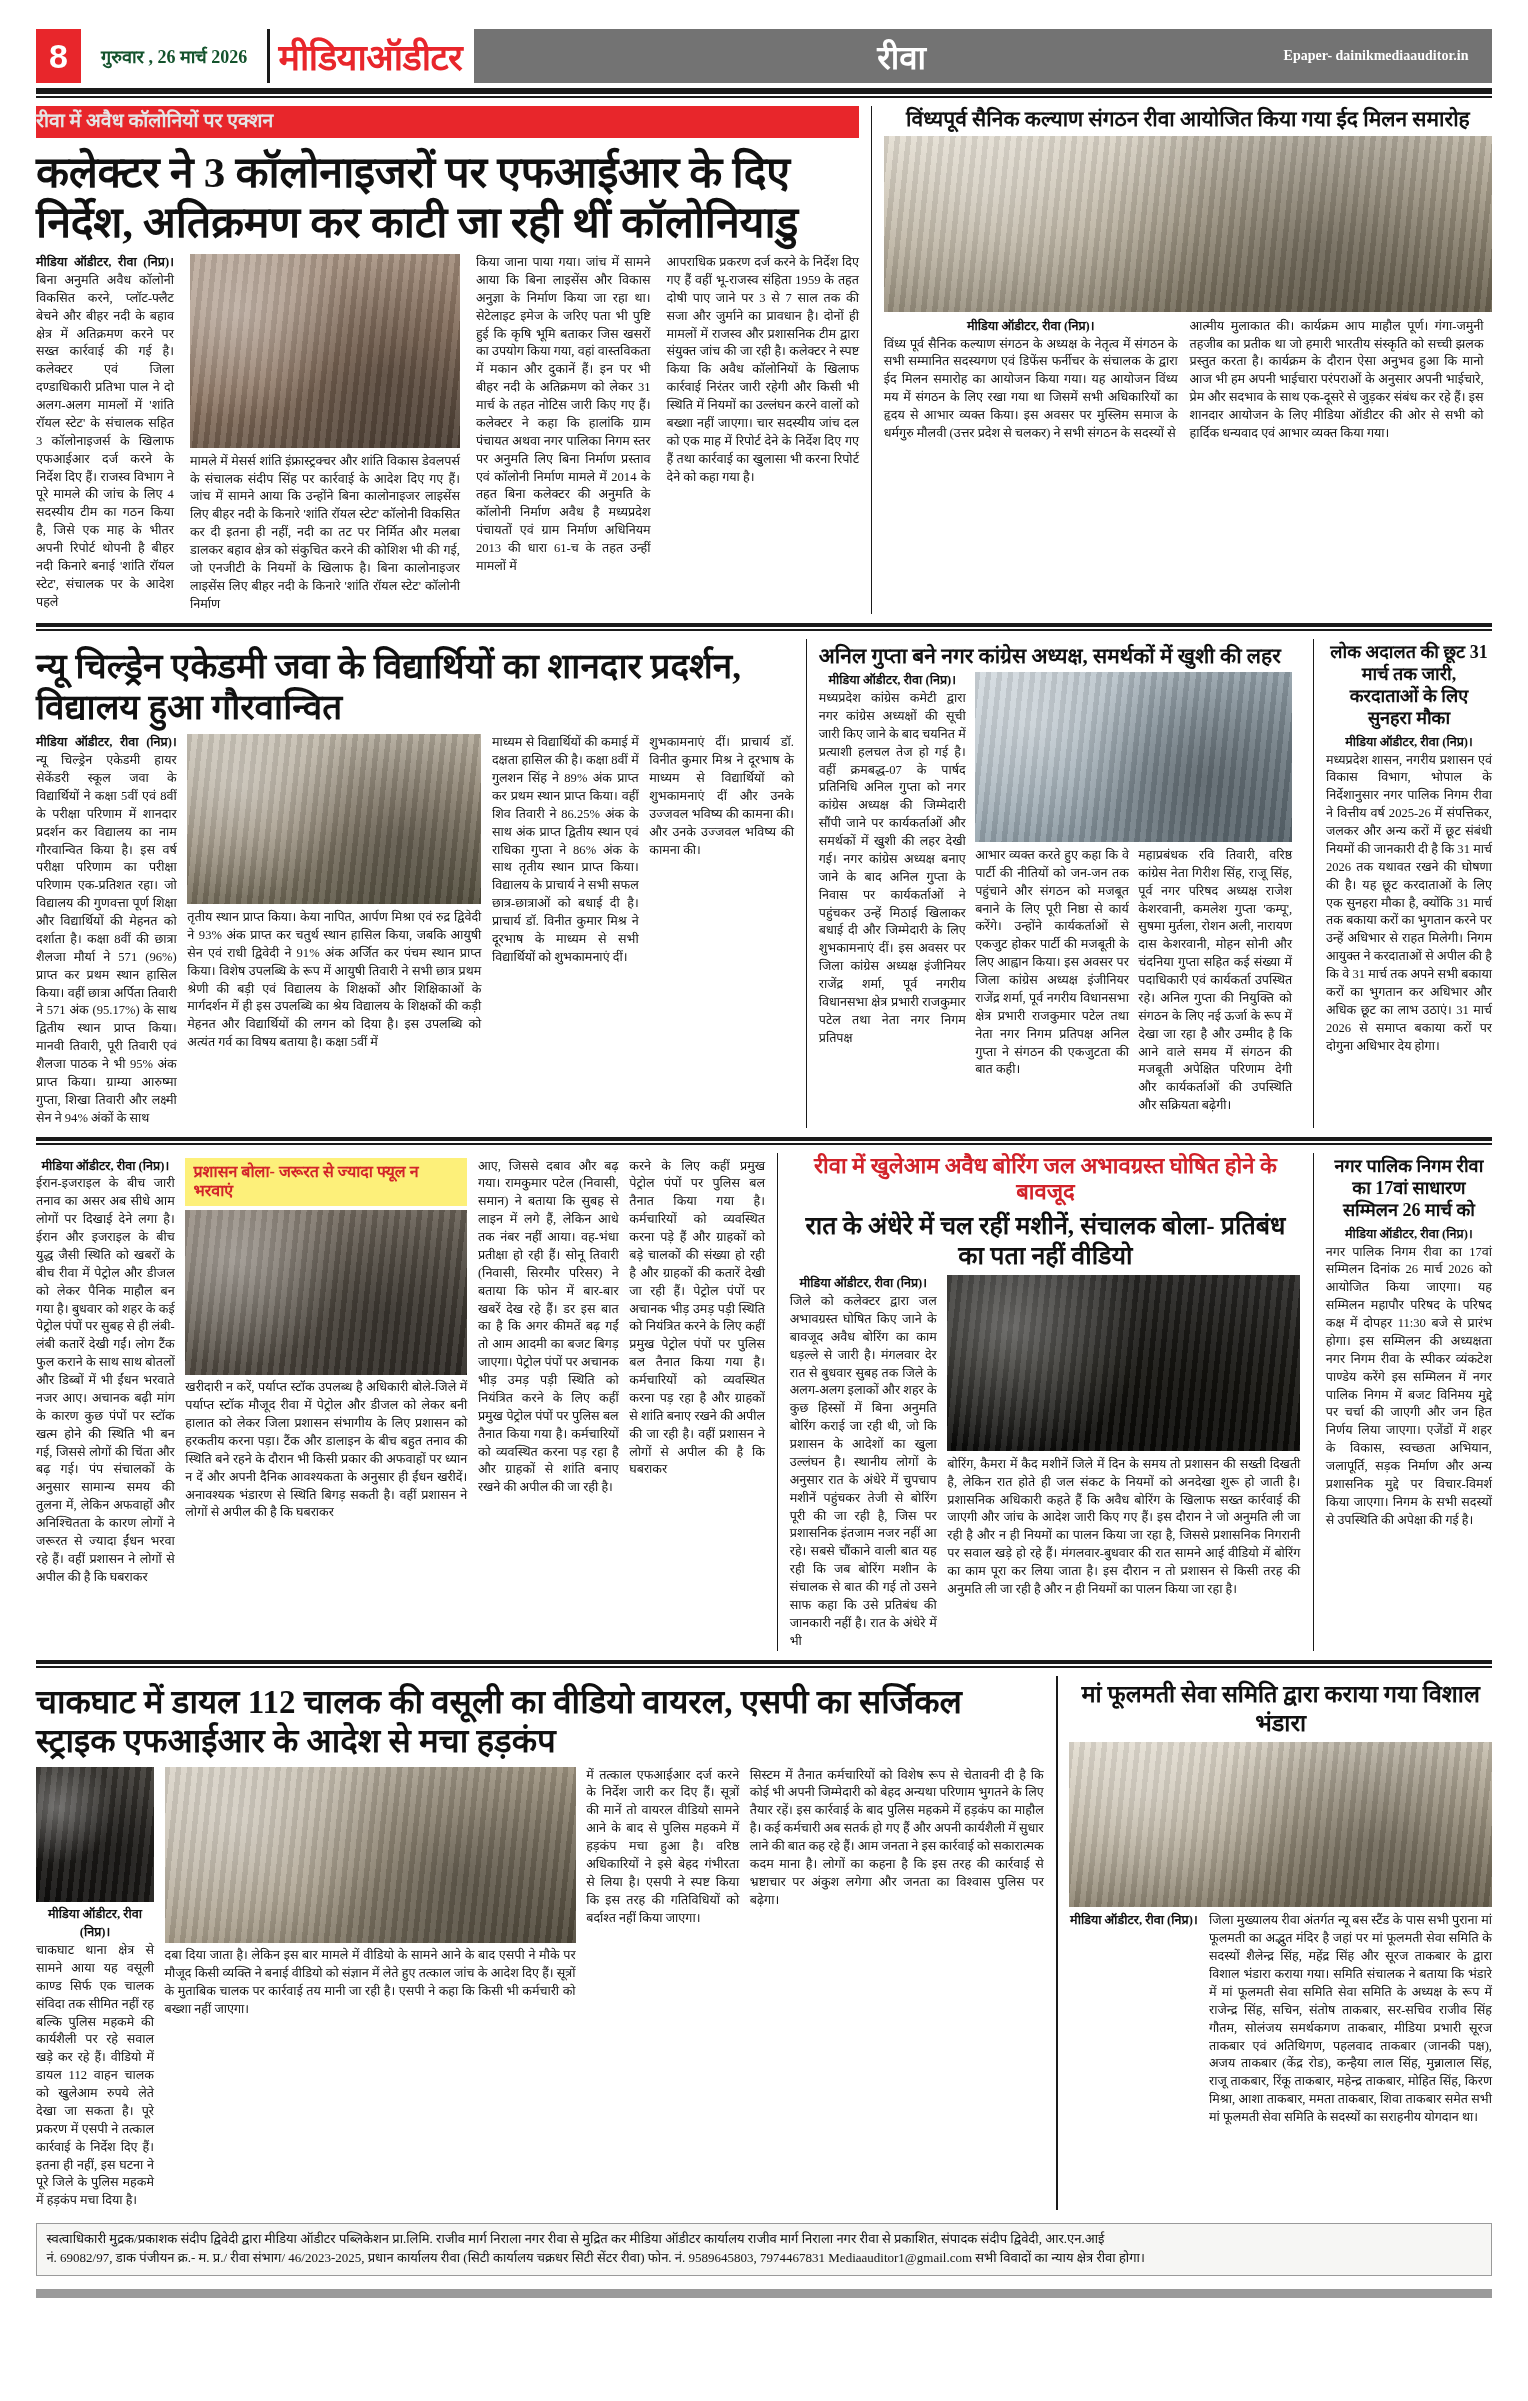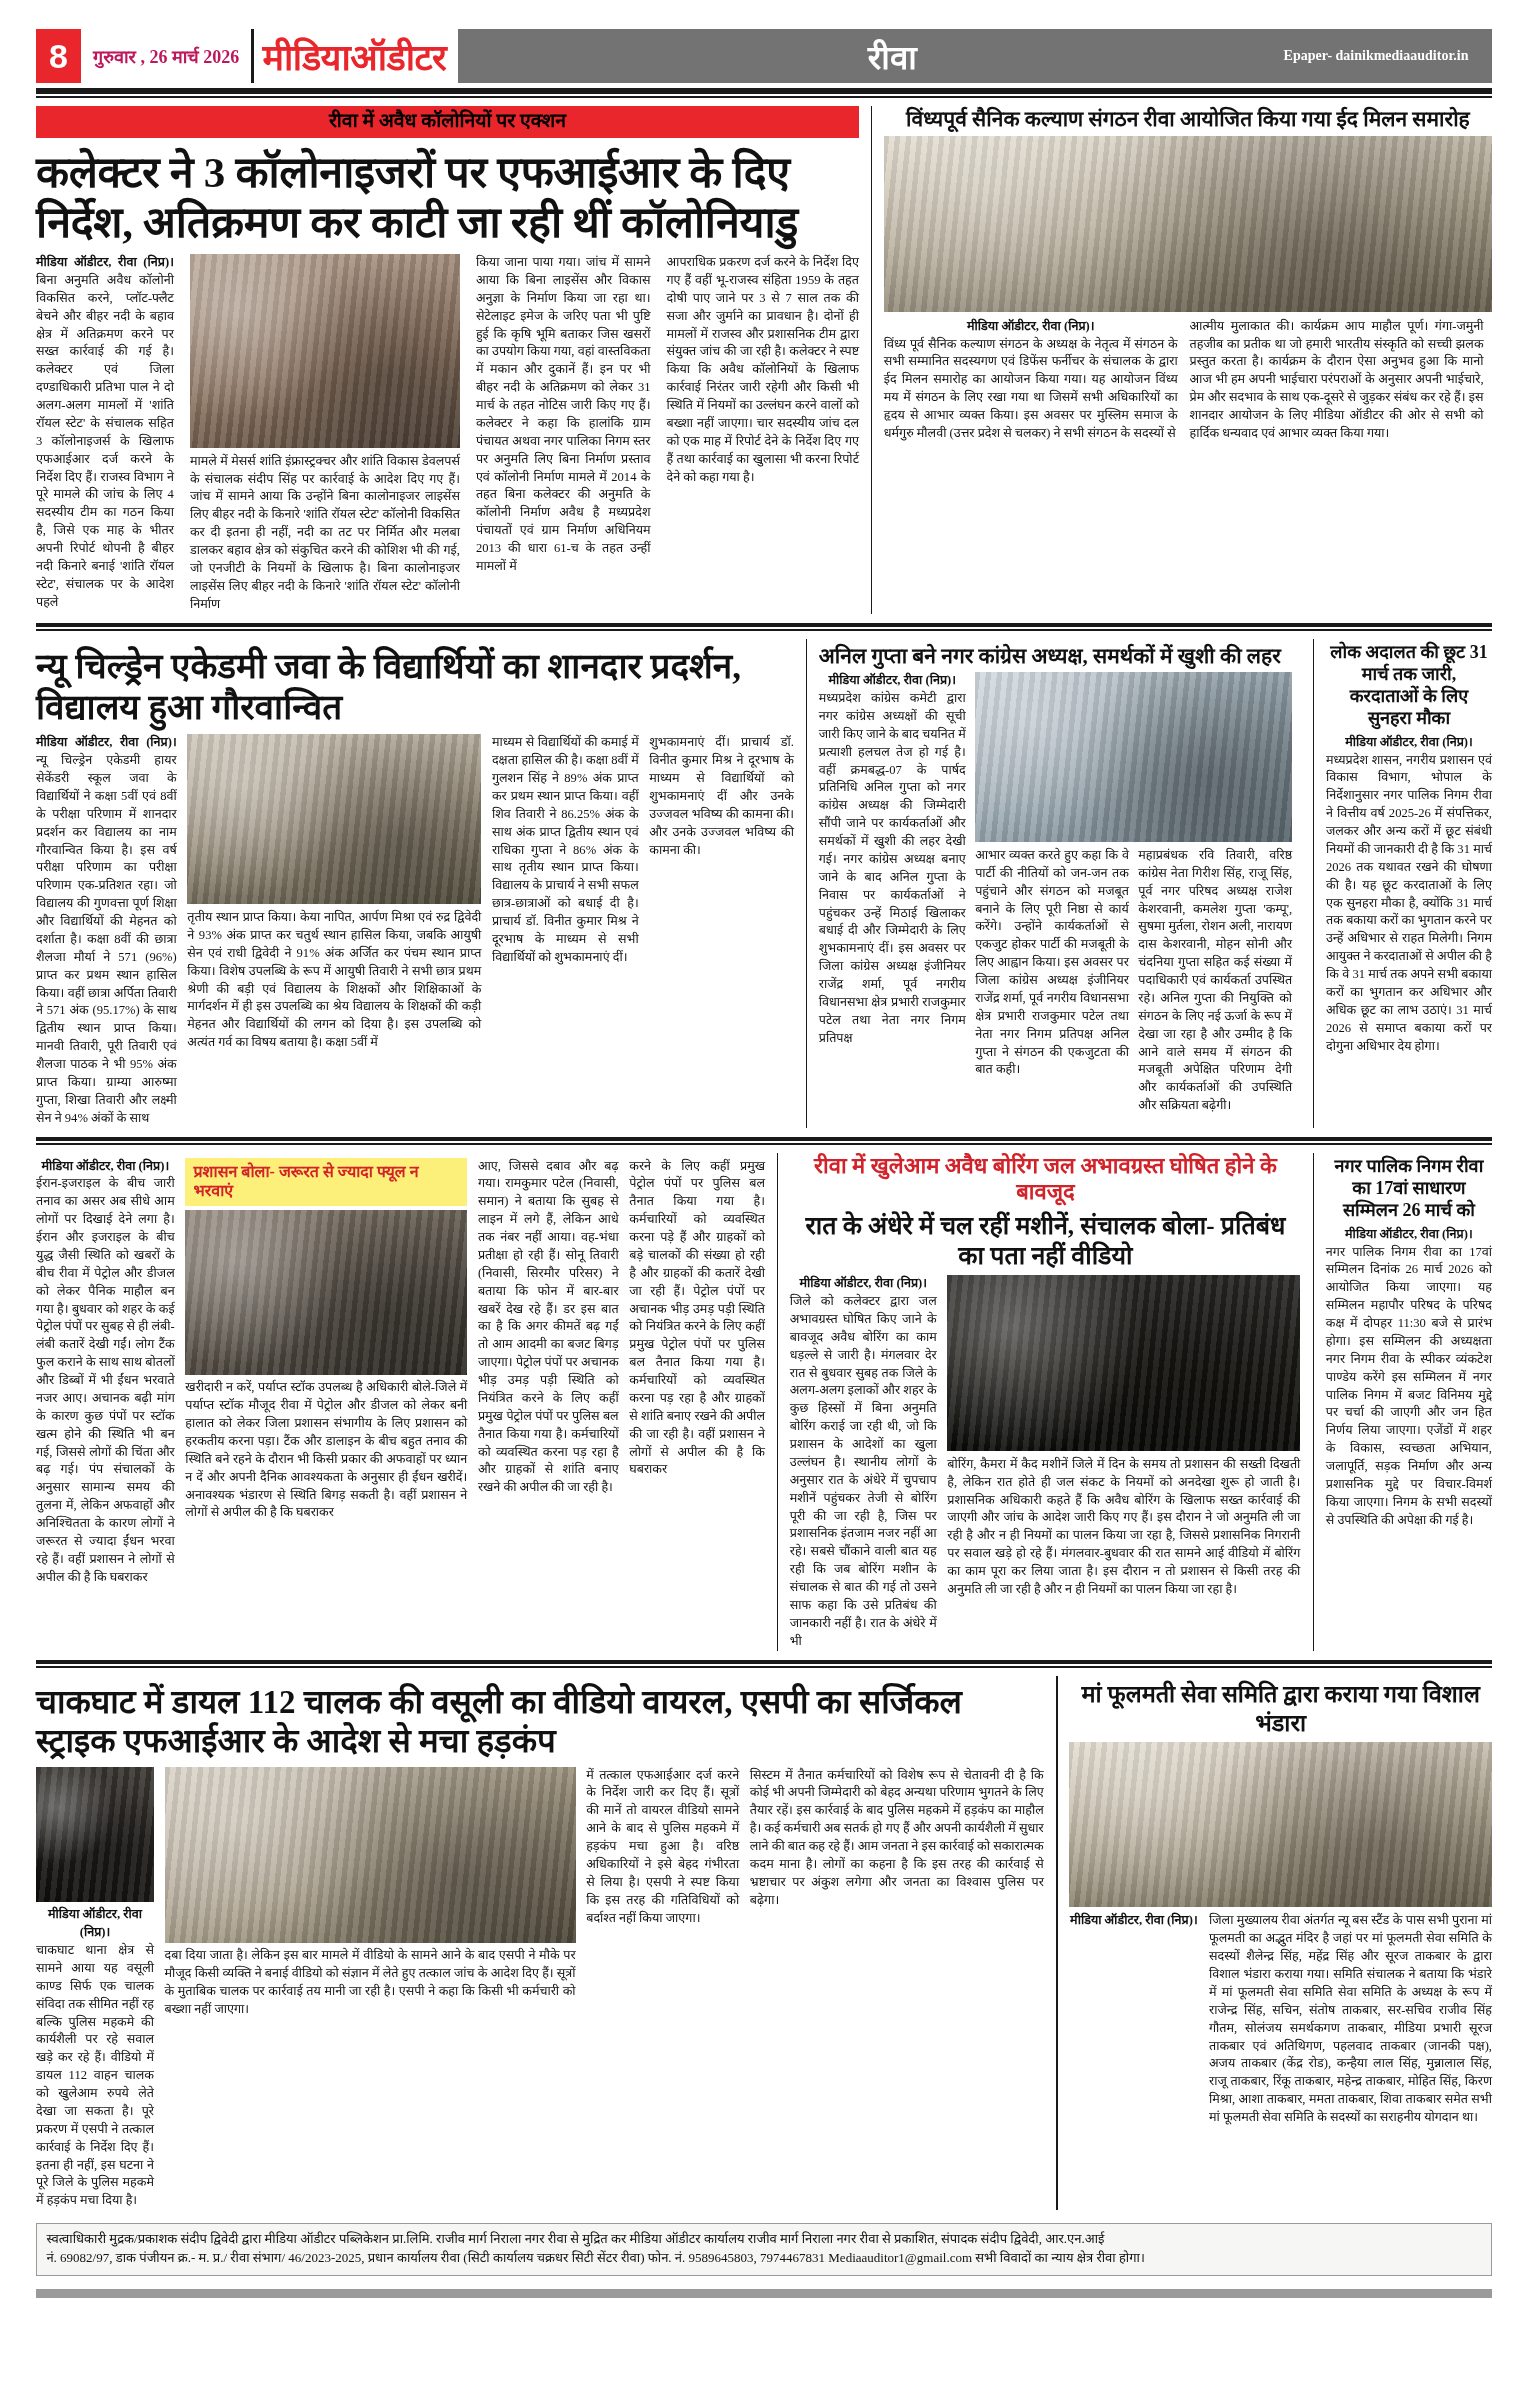--- a/index.html
+++ b/index.html
@@ -18,22 +18,22 @@
 
   
   .masthead { display:flex; align-items:stretch; height:54px; }
   .pagenum {
     background:#e8262b; color:#fff; width:45px;
     display:flex; align-items:center; justify-content:center;
     font-weight:bold; font-size:34px; line-height:1;
     font-family:"Liberation Sans", sans-serif;
   }
   .date {
-    display:flex; align-items:center; padding:0 12px;
-    font-size:18px; font-weight:bold; color:#be185d;
+    display:flex; align-items:center; padding:0 20px;
+    font-size:18px; font-weight:bold; color:#14532d;
     white-space:nowrap;
   }
   .brandwrap { display:flex; align-items:stretch; }
   .brandrule { width:2.9px; background:#1a1a1a; margin-right:8.2px; }
   .brand {
     display:flex; align-items:center; color:#e8262b;
     font-size:36px; font-weight:bold; letter-spacing:-0.6px;
     white-space:nowrap; padding-right:12px;
   }
   .redbar {
@@ -49,22 +49,22 @@
     color:#fff; font-size:14px; font-weight:bold;
     position:absolute; right:23.5px; white-space:nowrap;
     font-family:"Liberation Serif", serif;
   }
   .mast-rule { height:5.3px; background:#1a1a1a; margin-top:5.3px; }
   .mast-rule2 { height:1.8px; background:#1a1a1a; margin-top:2.4px; }
 
   
   .cols { display:flex; gap:11.8px; }
   .kicker-red {
-    background:#e8262b; color:#000000; font-weight:bold;
-    font-size:19.4px; text-align:center; padding:5.3px 0 6.5px 0;
+    background:#e8262b; color:#e5e5e5; font-weight:bold;
+    font-size:19.4px; padding:5.3px 0 6.5px 0;
     line-height:1.05;
   }
   .hline-thick { height:4.1px; background:#1a1a1a; }
   .hline-thin  { height:1.2px; background:#1a1a1a; }
   .vrule { width:1.2px; background:#1a1a1a; align-self:stretch; }
 
   h1.head {
     font-size:43px; font-weight:bold; line-height:1.17;
     color:#111; letter-spacing:-0.3px; margin:9.4px 0 5.9px 0;
   }

